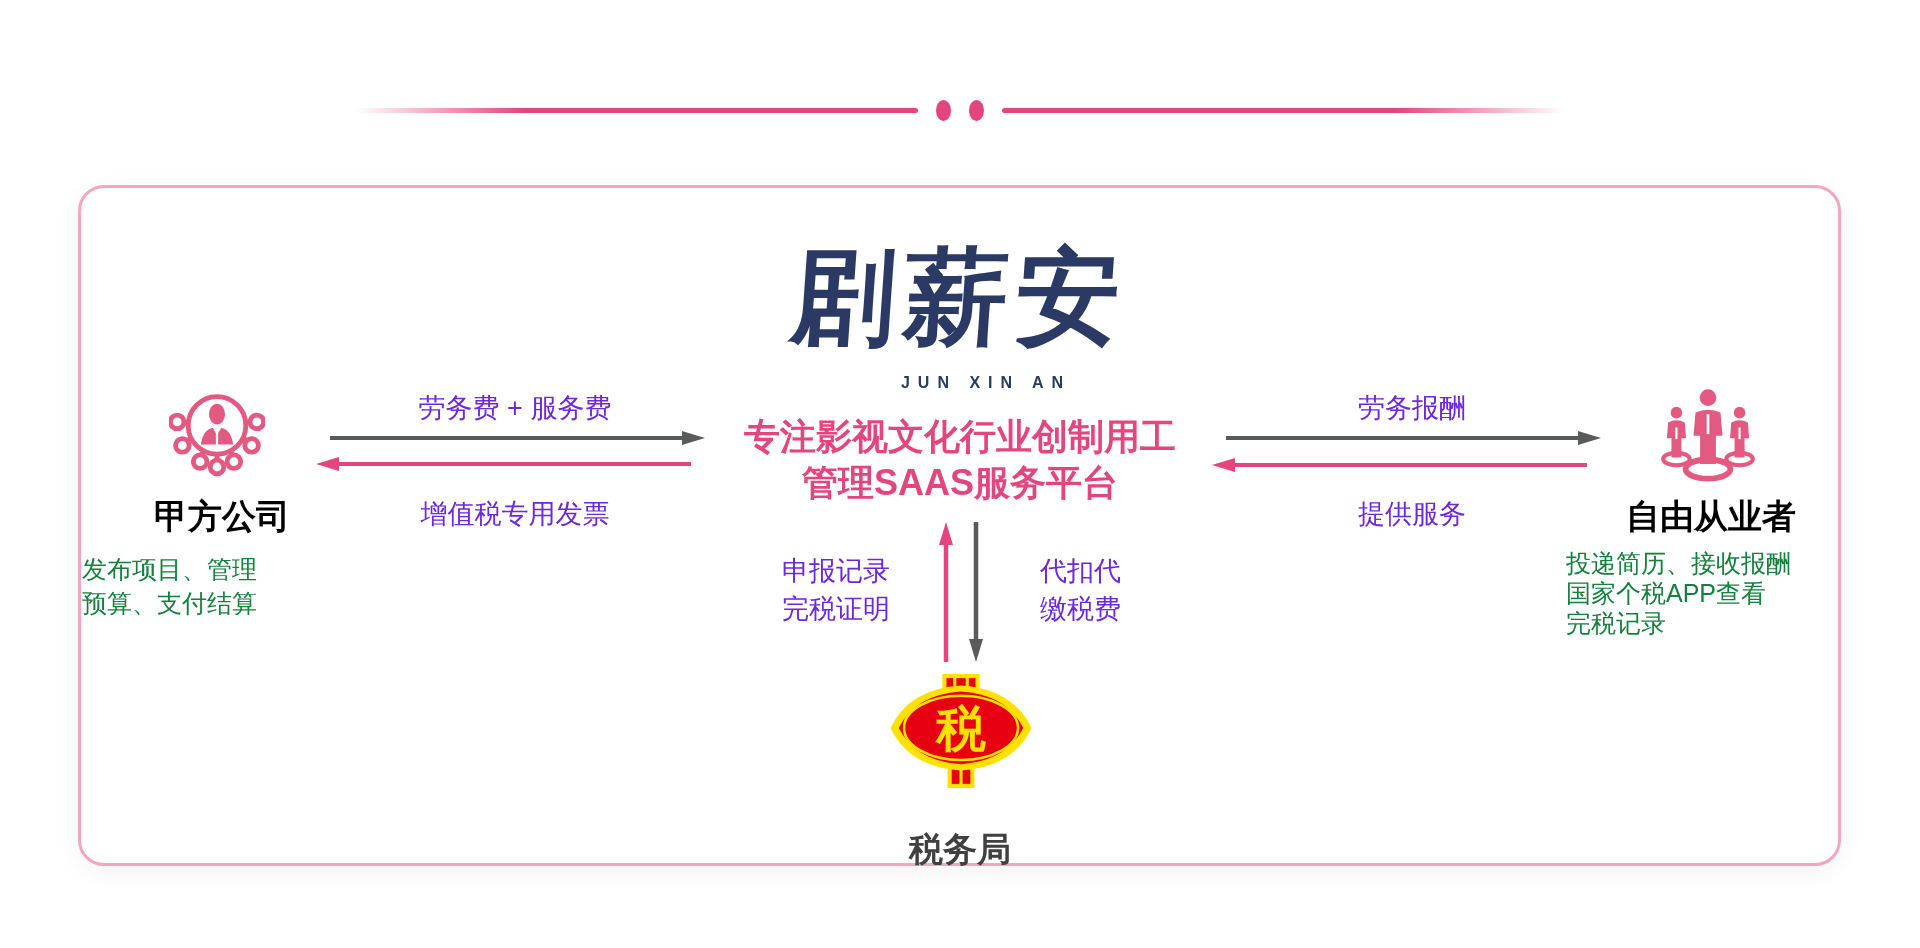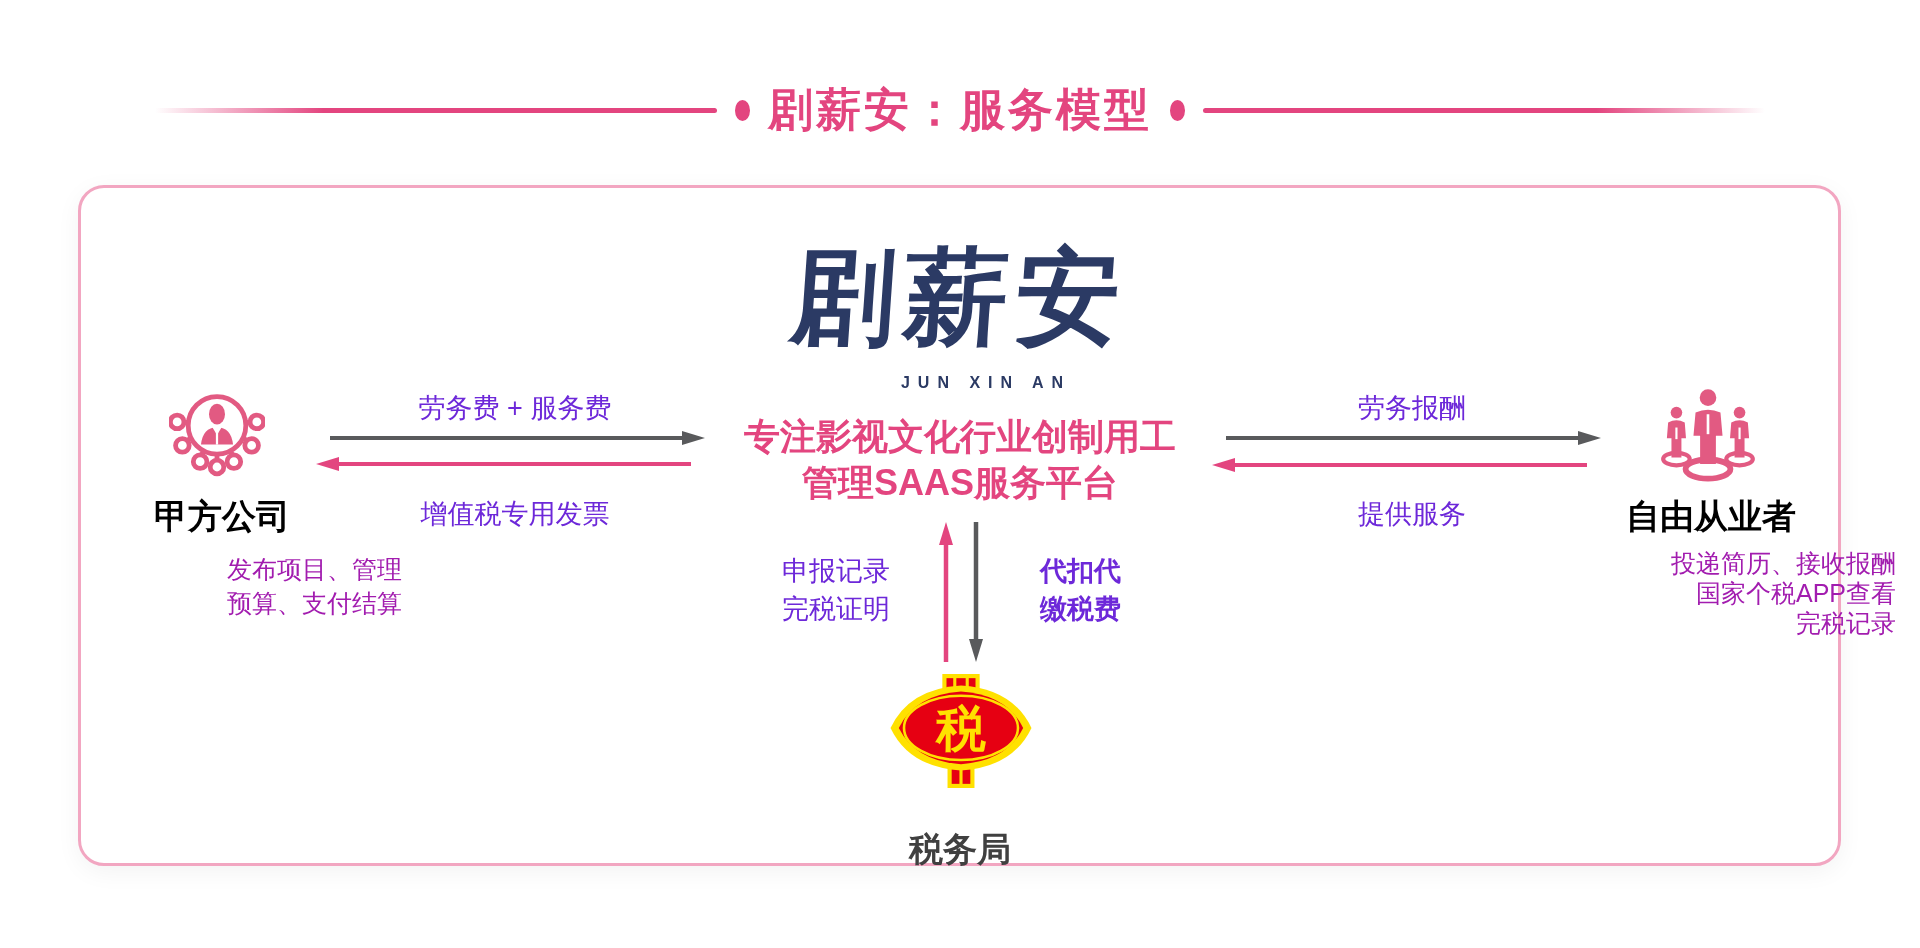--- a/index.html
+++ b/index.html
@@ -26,49 +26,48 @@
                font-size:104px; font-weight:bold; color:#2b3a64; letter-spacing:8px;
                transform:skewX(-4deg); line-height:1.1; }
   .logo-sub  { position:absolute; top:374px; left:50%; transform:translateX(-50%);
                margin-left:26px; font-size:16px; font-weight:bold; color:#2b3a64;
                letter-spacing:8px; white-space:nowrap; }
   .slogan { position:absolute; top:414px; left:0; width:1920px; text-align:center;
             font-size:36px; font-weight:bold; color:#e3457f; line-height:46px; }
 
   
   .entity-name { position:absolute; font-size:34px; font-weight:bold; color:#000000; text-align:center; }
-  .entity-desc { position:absolute; font-size:25px; color:#a21caf; text-align:right;margin-left:40px; }
+  .entity-desc { position:absolute; font-size:25px; color:#15803d; text-align:left; }
   .client-name { left:102px; width:240px; top:494px; }
   .client-desc { left:82px;  width:280px; top:552px; line-height:34px; }
   .free-name   { left:1591px; width:240px; top:494px;text-align:center; }
   .free-desc   { left:1566px; width:290px; top:548px; line-height:30px; }
   .tax-name    { position:absolute; left:840px; width:240px; top:806px; text-align:center;
                  font-size:34px; font-weight:bold; color:#404040;margin-top:21px; }
 
   
   .flow-label { position:absolute; font-size:27px; color:#6d28d9; text-align:center; white-space:nowrap; }
   .fl-lt { left:325px;  width:380px; top:390px; }
   .fl-lb { left:325px;  width:380px; top:496px; }
   .fl-rt { left:1222px; width:380px; top:390px; }
   .fl-rb { left:1222px; width:380px; top:496px; }
   .fl-vl { left:752px;  width:168px; top:552px; line-height:38px; }
-  .fl-vr { left:1008px; width:145px; top:552px; line-height:38px;font-weight:bold; }
+  .fl-vr { left:1008px; width:145px; top:552px; line-height:38px; }
 
   .abs { position:absolute; }
   svg { display:block; }
 </style>
 </head>
 <body>
 
 <div class="stage">
 
   <div class="title-wrap">
     <div class="title-line left"></div>
     <div class="title-dot"></div>
-    <div class="page-title">剧薪安：服务模型</div>
     <div class="title-dot"></div>
     <div class="title-line right"></div>
   </div>
 
   <div class="card"></div>
 
   <div class="logo-text">剧薪安</div>
   <div class="logo-sub">JUN XIN AN</div>
   <div class="slogan">
     <div>专注影视文化行业创制用工</div>

